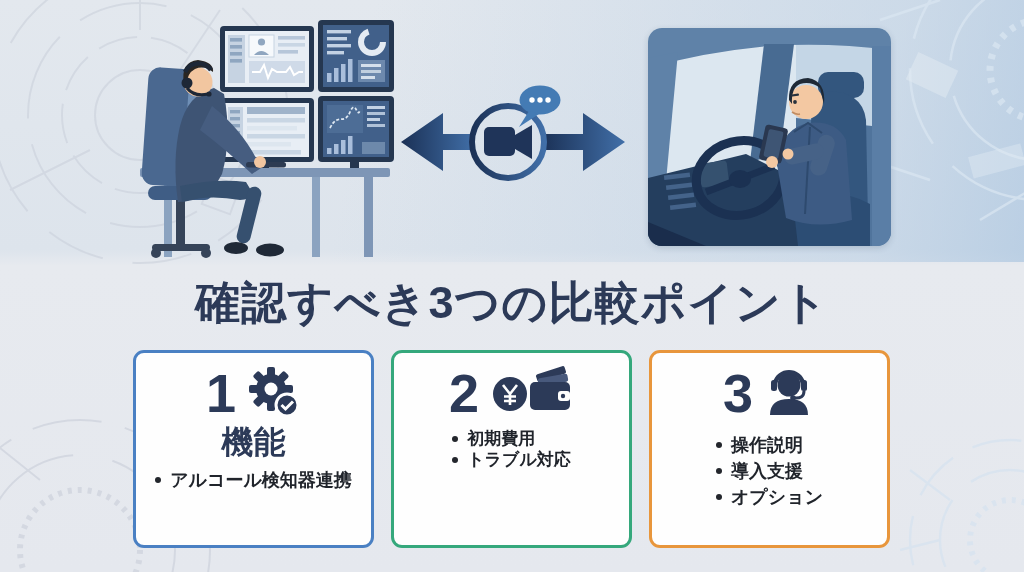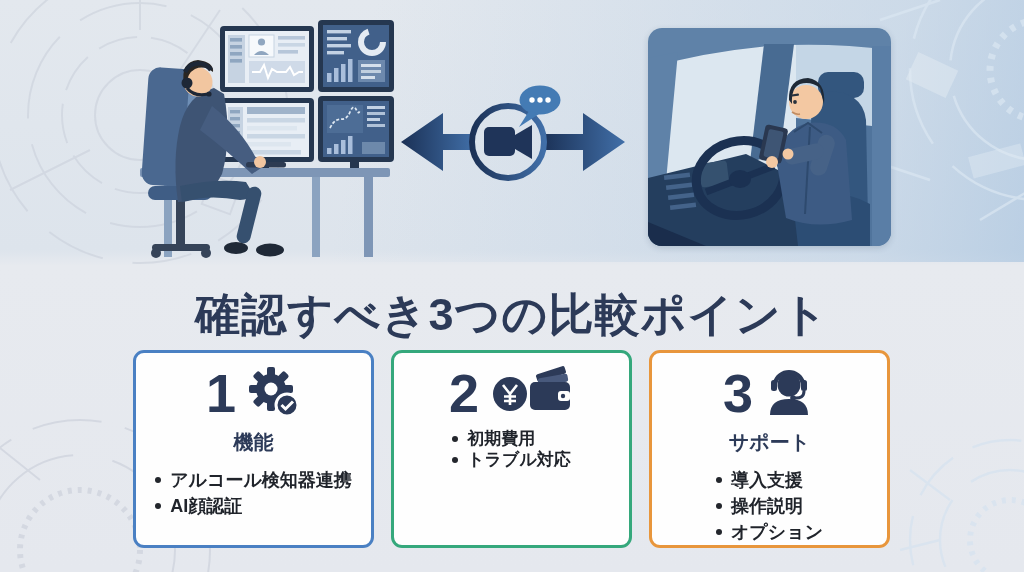--- a/index.html
+++ b/index.html
@@ -19,34 +19,34 @@
 
   
   .hero{ position:absolute; left:0; top:0; width:1024px; height:262px; }
   .operator-scene{ position:absolute; left:100px; top:10px; }
   .exchange{ position:absolute; left:398px; top:80px; }
   .driver-scene{ position:absolute; left:648px; top:28px; width:243px; height:218px;
                  border-radius:14px; overflow:hidden; box-shadow:0 2px 6px rgba(40,60,90,.18); }
 
   
   .title{
-    position:absolute; top:284px; left:0; width:1024px; text-align:center;
+    position:absolute; top:272px; left:0; width:1024px; text-align:center;
     font-size:45px; line-height:62px; font-weight:800; color:#2c3a58; letter-spacing:1px;
   }
 
   
   .cards{ position:absolute; left:133px; top:350px; width:757px; display:flex; gap:17px; }
   .card{
     flex:1 1 0; height:198px; background:#fefefe; border:3px solid #888;
     border-radius:11px; text-align:center; padding-top:10px;
   }
   .card-head{ display:flex; justify-content:center; align-items:center; gap:9px; height:60px; }
   .card-number{ font-size:54px; line-height:54px; font-weight:800; color:#2c3a58; }
   .card-icon{ display:inline-flex; }
-  .card-heading{ margin-top:3px; font-size:20px; line-height:32px; font-weight:800; color:#2c3a58; }
+  .card-heading{ margin-top:3px; font-size:32px; line-height:32px; font-weight:800; color:#2c3a58; }
   .card-items{ list-style:none; display:inline-block; text-align:center; margin-top:9px; }
   .card-items li{
     display:flex; align-items:center; gap:9px;
     font-size:18px; line-height:26px; font-weight:600; color:#20242b;
   }
   .card:nth-child(2) .card-items{ margin-top:5px; }
   .card:nth-child(2) .card-items li{ font-size:17px; line-height:21px; }
   .dot{ width:6px; height:6px; border-radius:50%; background:#23262c; flex:0 0 6px; }
 </style>
 </head>
@@ -299,24 +299,20 @@
             <polyline points="36.5,40 40.5,44 48,36.5" stroke="#fefefe" stroke-width="3" fill="none"></polyline>
           </svg>
         </span>
       </div>
       <h2 class="card-heading">機能</h2>
       <ul class="card-items">
         <li>
             <span class="dot"></span>
             <span>アルコール検知器連携</span>
           </li>
-        <li>
-            <span class="dot"></span>
-            <span>AI顔認証</span>
-          </li>
       </ul>
     </article>
 
     <article class="card" style="border-color: rgb(53, 168, 124);">
       <div class="card-head">
         <span class="card-number">2</span>
         <span class="card-icon">
           <svg width="86" height="54" viewBox="0 0 86 54">
             <g fill="#2c3a58">
 
@@ -355,29 +351,28 @@
               <path d="M8 50 Q8 34 27 34 Q46 34 46 50 Z"></path>
               <path d="M13 18 A 14.5 14.5 0 0 1 41 18" stroke="#2c3a58" stroke-width="4.5" fill="none"></path>
               <rect x="9" y="15" width="6" height="11" rx="2.5"></rect>
               <rect x="39" y="15" width="6" height="11" rx="2.5"></rect>
               <path d="M42 26 Q42 34 32 33" stroke="#2c3a58" stroke-width="3" fill="none"></path>
               <circle cx="31" cy="33" r="2.8"></circle>
             </g>
           </svg>
         </span>
       </div>
-      <h2 class="card-heading">サポート</h2>
       <ul class="card-items">
         <li>
             <span class="dot"></span>
+            <span>操作説明</span>
+          </li>
+        <li>
+            <span class="dot"></span>
             <span>導入支援</span>
-          </li>
-        <li>
-            <span class="dot"></span>
-            <span>操作説明</span>
           </li>
         <li>
             <span class="dot"></span>
             <span>オプション</span>
           </li>
       </ul>
     </article>
   </section>
 </div>
 

